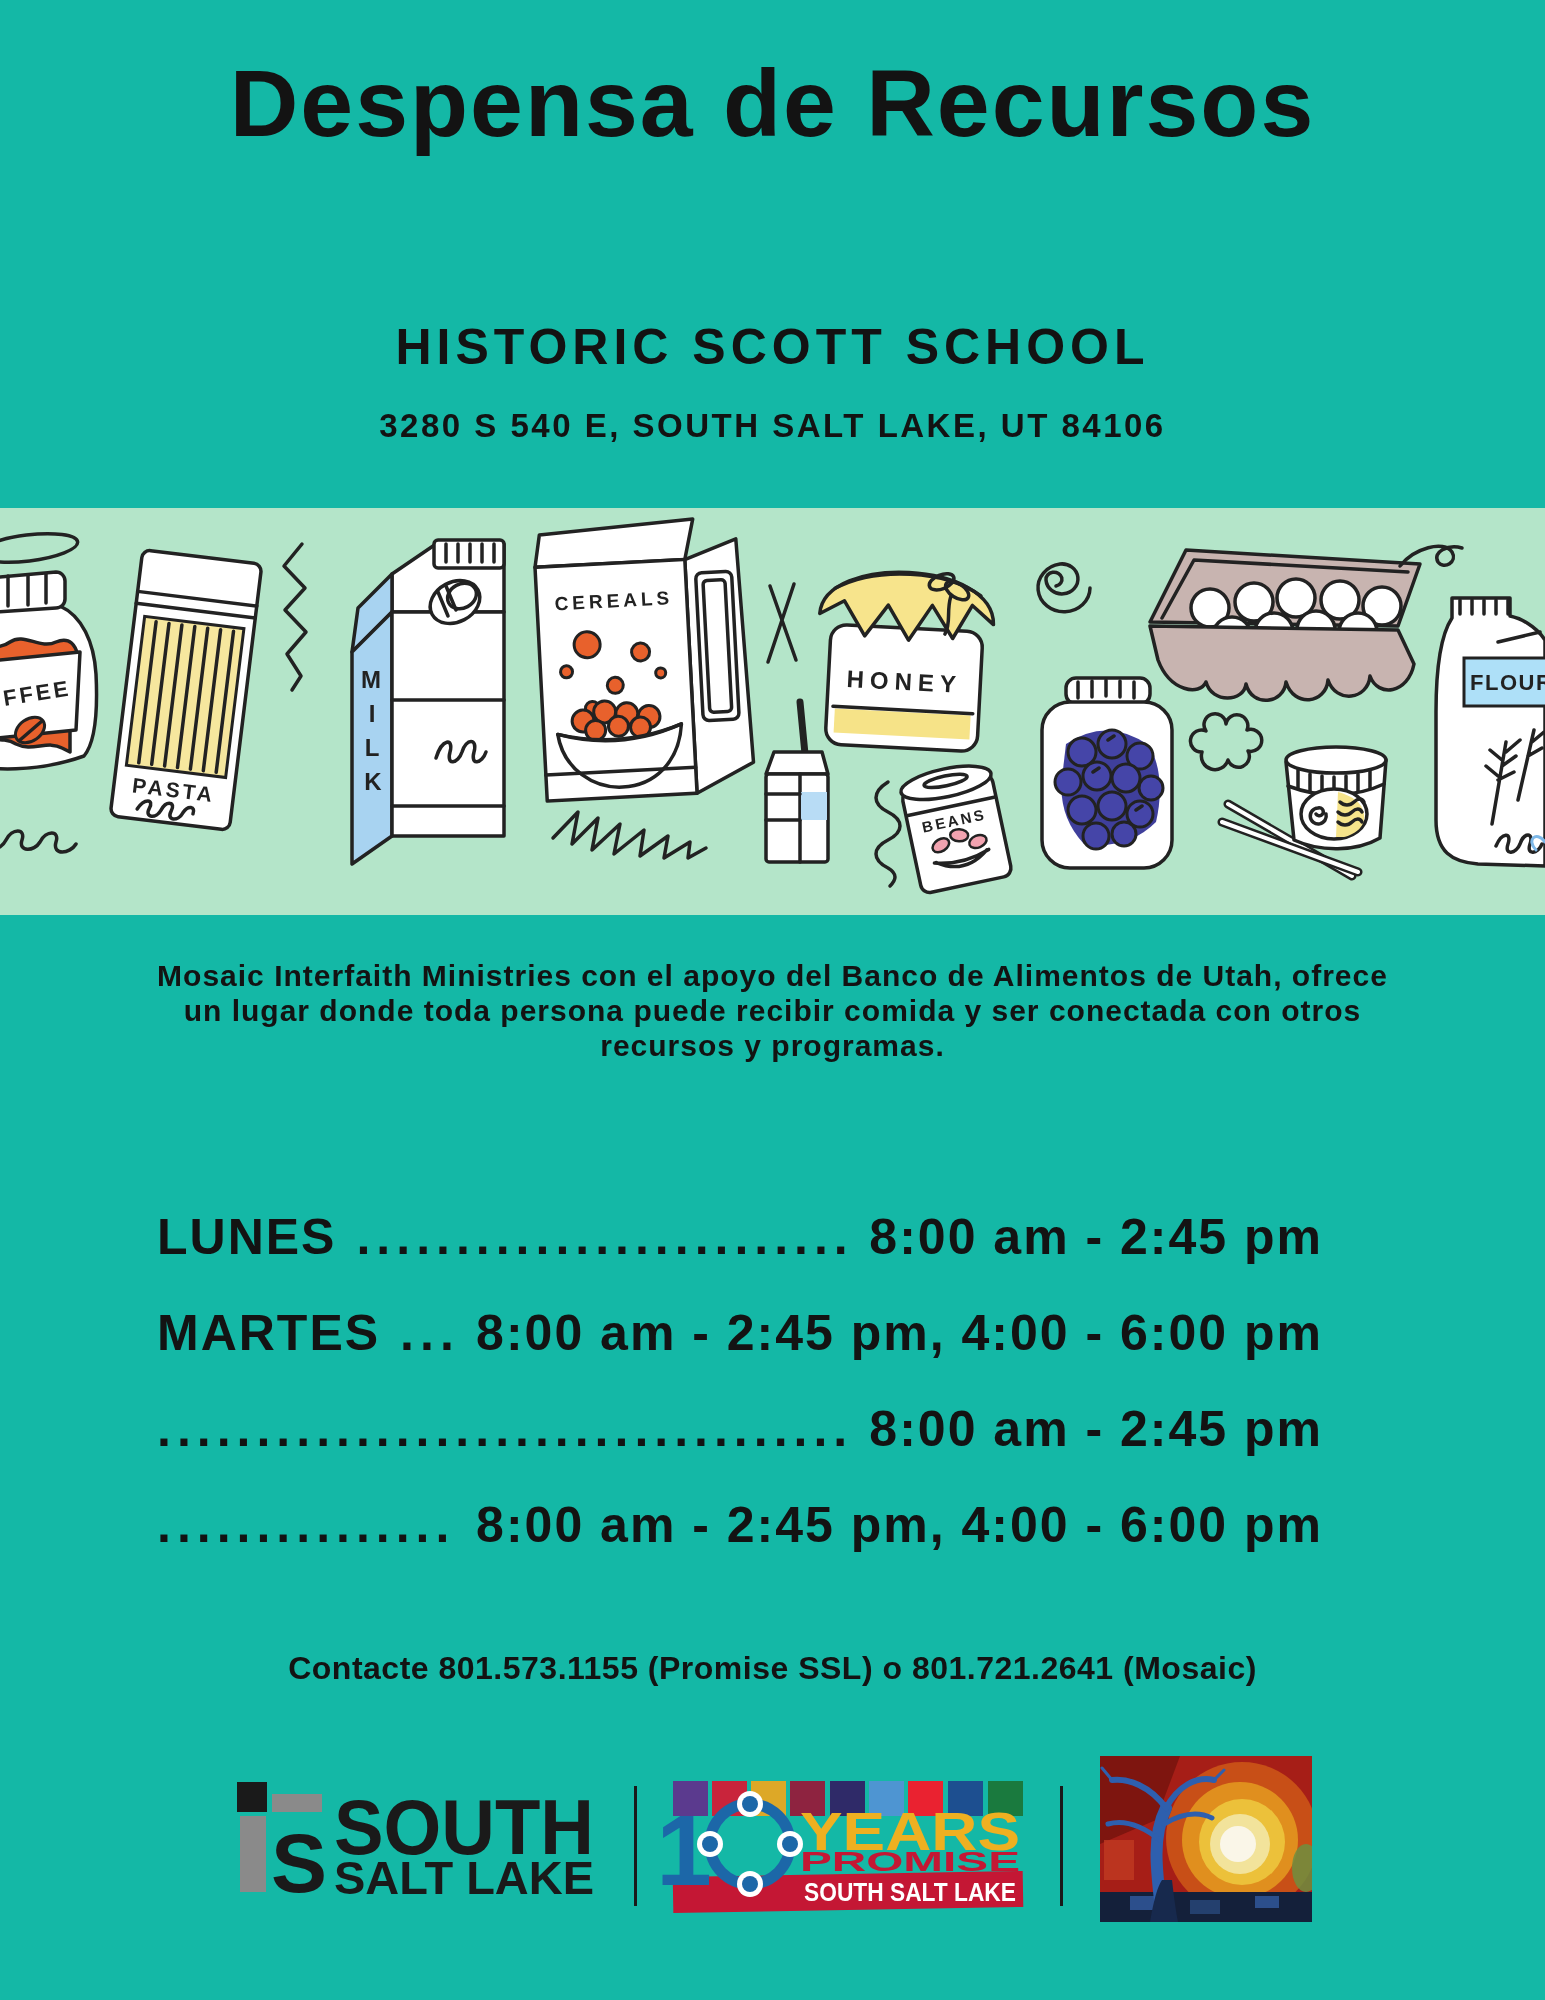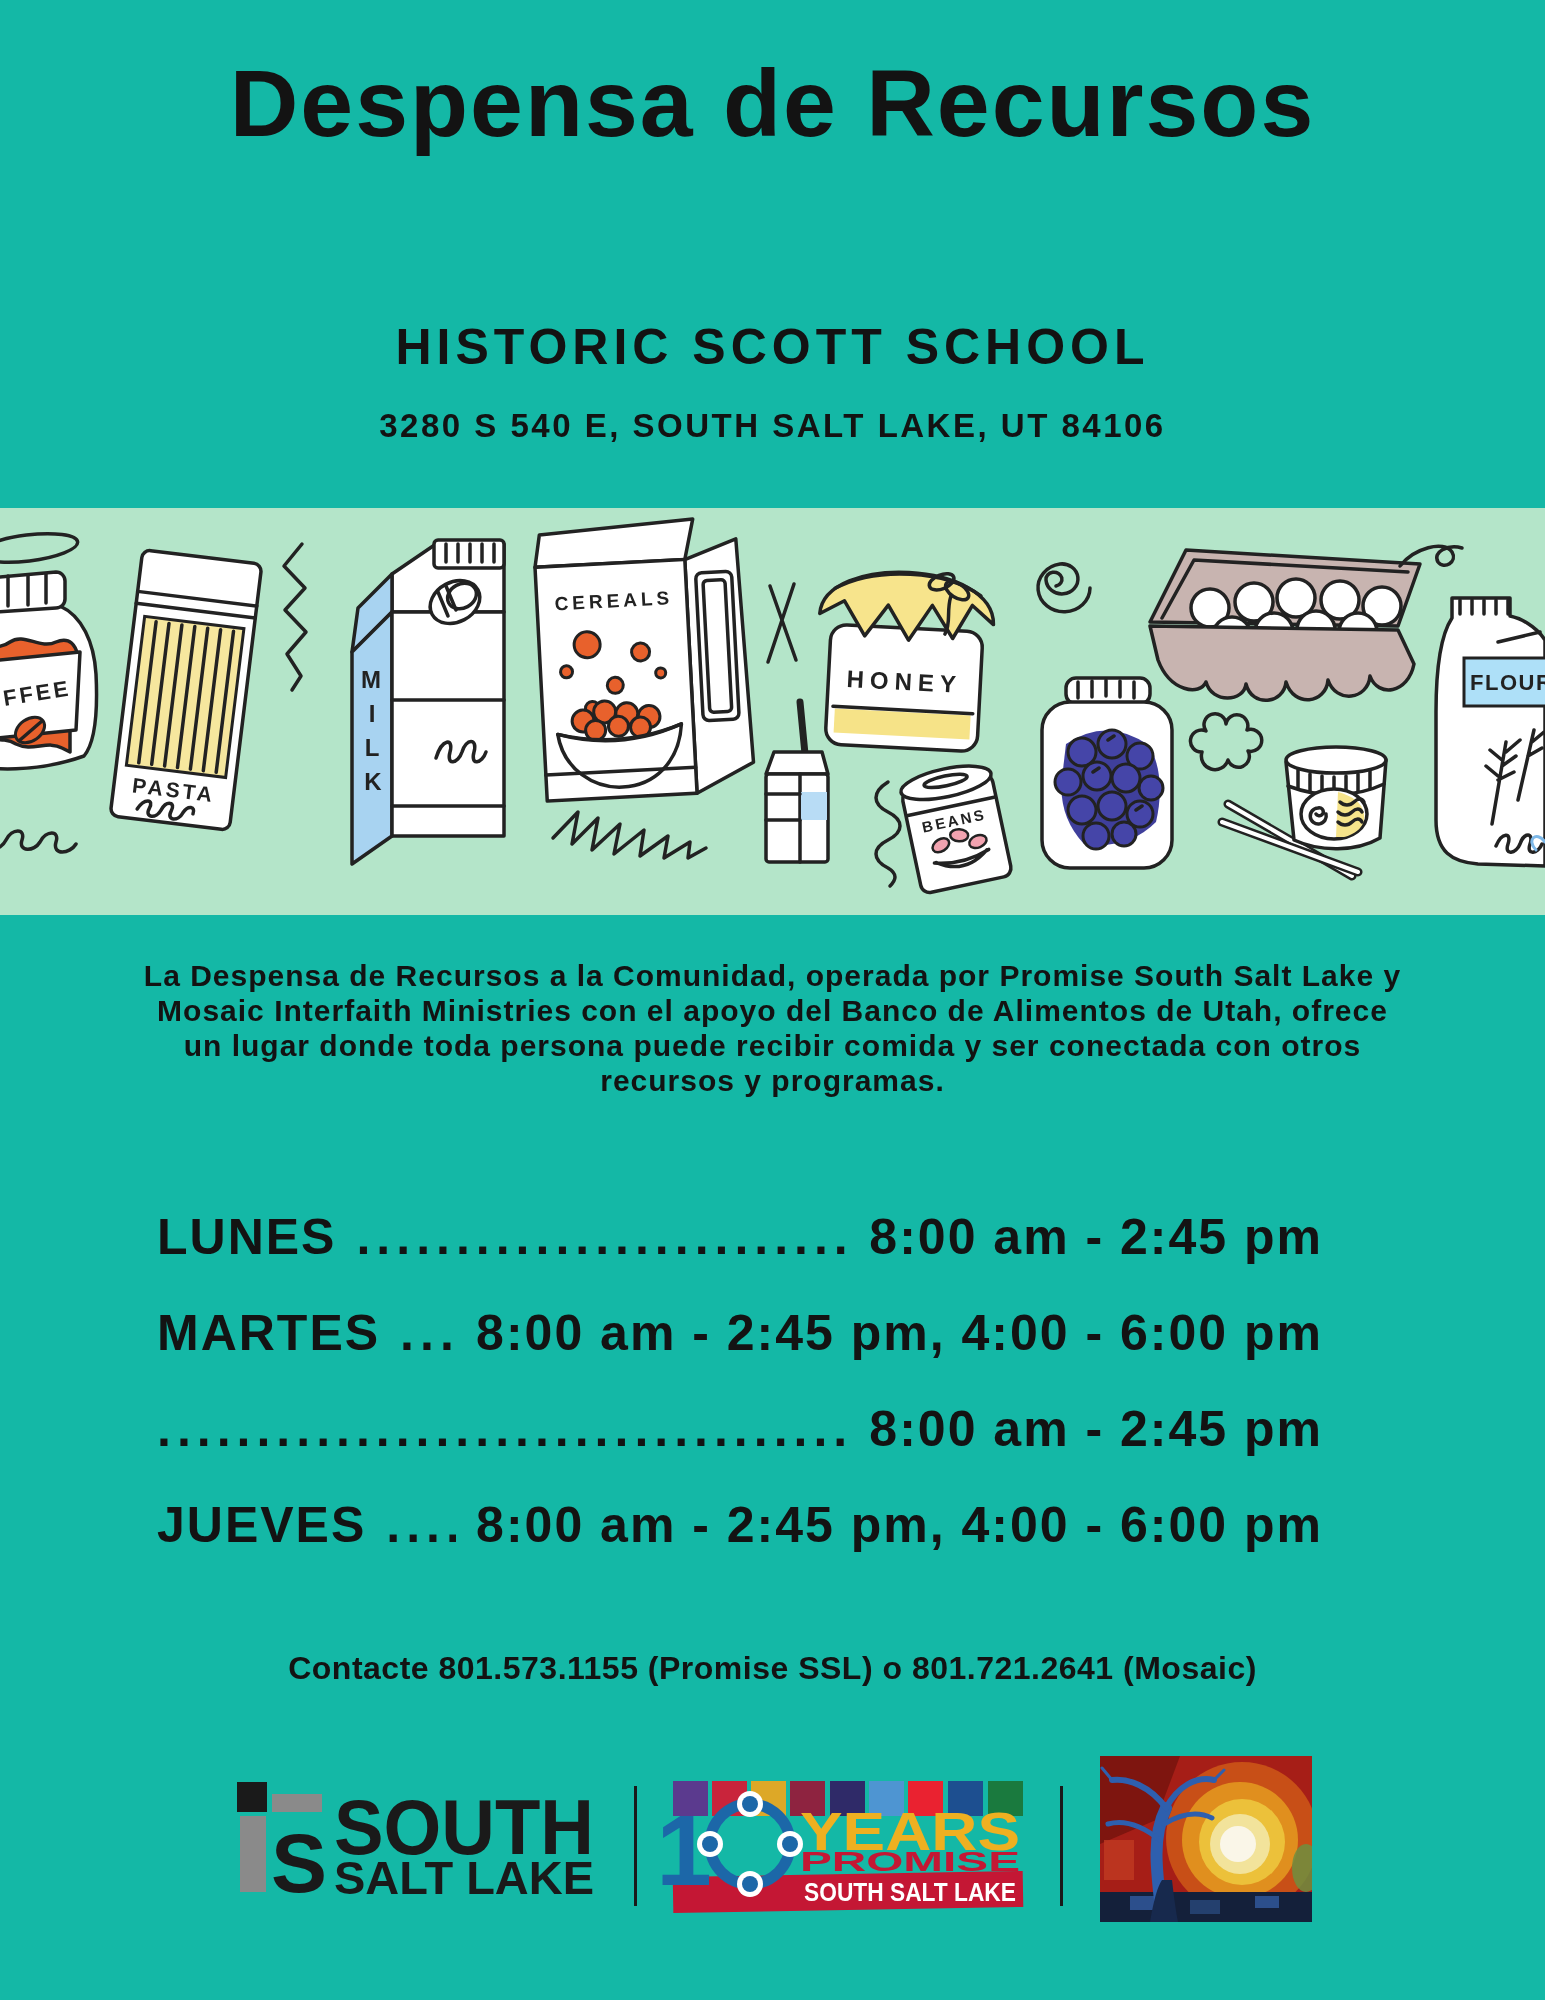--- a/index.html
+++ b/index.html
@@ -232,21 +232,20 @@
       <path class="ln" stroke-width="2.5" d="M1496,846 C1502,832 1512,832 1508,844 C1504,856 1516,854 1520,844 C1524,832 1534,832 1530,844 C1526,856 1538,854 1542,844"></path>
       <path d="M1545,842 C1536,830 1526,840 1536,850" stroke="#7db8e8" stroke-width="3" fill="none" stroke-linecap="round"></path>
     </g>
 
     <g>
       <path class="ln" d="M1400,566 C1414,548 1444,540 1452,552 C1458,562 1444,570 1438,562 C1432,552 1448,544 1462,548"></path>
     </g>
   </svg>
 
   <div class="abs center about">
-    <div>La Despensa de Recursos a la Comunidad, operada por Promise South Salt Lake y</div>
     <div>Mosaic Interfaith Ministries con el apoyo del Banco de Alimentos de Utah, ofrece</div>
     <div>un lugar donde toda persona puede recibir comida y ser conectada con otros</div>
     <div>recursos y programas.</div>
   </div>
 
   <div class="schedule">
     <div class="sch-row">
       <span>LUNES</span>
         <span class="sch-leader">............................................................</span>
         <span>8:00 am - 2:45 pm</span>
@@ -254,21 +253,20 @@
     <div class="sch-row">
       <span>MARTES</span>
         <span class="sch-leader">............................................................</span>
         <span>8:00 am - 2:45 pm, 4:00 - 6:00 pm</span>
     </div>
     <div class="sch-row">
         <span class="sch-leader">............................................................</span>
         <span>8:00 am - 2:45 pm</span>
     </div>
     <div class="sch-row">
-      <span>JUEVES</span>
         <span class="sch-leader">............................................................</span>
         <span>8:00 am - 2:45 pm, 4:00 - 6:00 pm</span>
     </div>
   </div>
 
   <div class="abs center contact">Contacte 801.573.1155 (Promise SSL) o 801.721.2641 (Mosaic)</div>
 
   <svg class="footer-svg" viewBox="0 1740 1545 200">
 
     <g>

